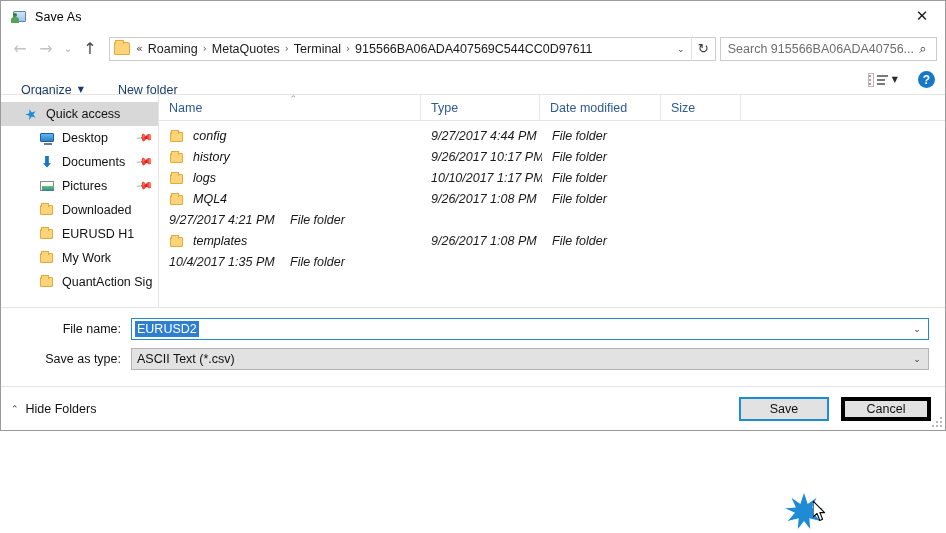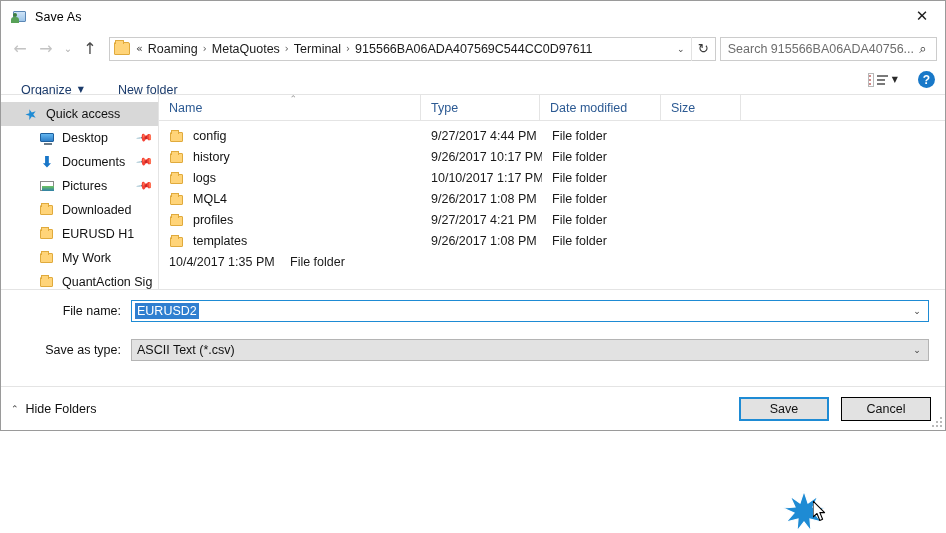--- a/index.html
+++ b/index.html
@@ -263,40 +263,40 @@
     white-space: nowrap;
   }
   .col.name { flex: 0 0 262px; }
   .col.date { flex: 0 0 121px; }
   .col.type { flex: 0 0 119px; }
   .col.size { flex: 0 0 80px; }
   .sort-arrow {
     position: absolute; left: 50%; top: 0px; font-size: 9px; color: #9a9a9a;
     font-family: "DejaVu Sans", sans-serif; line-height: 9px;
   }
-  .rows { flex: 1 1 auto; overflow: hidden; padding-top: 4px; }
+  .rows { flex: 1 1 auto; overflow: hidden; padding-top: 4px; font-style: italic; }
   .frow {
     height: 21px; display: flex; align-items: center;
     font-size: 12.5px; color: #111111; cursor: default;
   }
   .fcell { padding-left: 10px; white-space: nowrap; overflow: hidden; }
   .fcell.name { flex: 0 0 262px; display: flex; align-items: center; }
   .fcell.date { flex: 0 0 121px; color: #1a1a1a; }
   .fcell.type { flex: 0 0 119px; color: #1a1a1a; }
   .fcell.size { flex: 0 0 80px; }
   .row-folder-ico {
     width: 16px; height: 14px; flex: 0 0 16px; margin-right: 8px;
     position: relative;
   }
 
   
   .form {
     flex: 0 0 auto; padding: 10px 16px 8px 16px; background: #ffffff;
   }
-  .form-row { display: flex; align-items: center; margin-bottom: 17px; justify-content: space-between; }
+  .form-row { display: flex; align-items: center; margin-bottom: 8px; justify-content: space-between; }
   .form-label {
     flex: 0 0 114px; text-align: right; padding-right: 10px;
     font-size: 12.5px; color: #111111;
   }
   .fname-input {
     flex: 1 1 auto; height: 22px; border: 1px solid #1e8bd4;
     background: #ffffff; display: flex; align-items: center;
     padding-left: 3px; position: relative;
   }
   .fname-text {
@@ -327,21 +327,21 @@
     display: flex; align-items: center; font-size: 12.5px;
     color: #111111; cursor: default;
   }
   .hf-caret {
     font-size: 9px; margin-right: 7px; color: #333;
     font-family: "DejaVu Sans", sans-serif;
   }
   .footer-spacer { flex: 1 1 auto; }
   .btn {
     width: 90px; height: 24px; font-size: 12.5px; color: #111111;
-    background: #e2e2e2; border: 1px solid #000000;
+    background: #e2e2e2; border: 4px solid #000000;
     display: flex; align-items: center; justify-content: center;
     cursor: default; margin-left: 12px; position: relative;
   }
   .btn.default { border: 2px solid #1e8bd4; background: #e2e2e2; }
 
   
   .click-burst {
     position: absolute; left: 782px; top: 489px;
     width: 42px; height: 42px; pointer-events: none;
   }
@@ -564,26 +564,20 @@
             <span class="row-folder-ico">
                 <span class="ico-folder"></span>
               </span>
             <span>MQL4</span>
           </div>
           <div class="fcell date">9/26/2017 1:08 PM</div>
           <div class="fcell type">File folder</div>
           <div class="fcell size"></div>
         </div>
         <div class="frow">
-          <div class="fcell name">
-            <span class="row-folder-ico">
-                <span class="ico-folder"></span>
-              </span>
-            <span>profiles</span>
-          </div>
           <div class="fcell date">9/27/2017 4:21 PM</div>
           <div class="fcell type">File folder</div>
           <div class="fcell size"></div>
         </div>
         <div class="frow">
           <div class="fcell name">
             <span class="row-folder-ico">
                 <span class="ico-folder"></span>
               </span>
             <span>templates</span>

